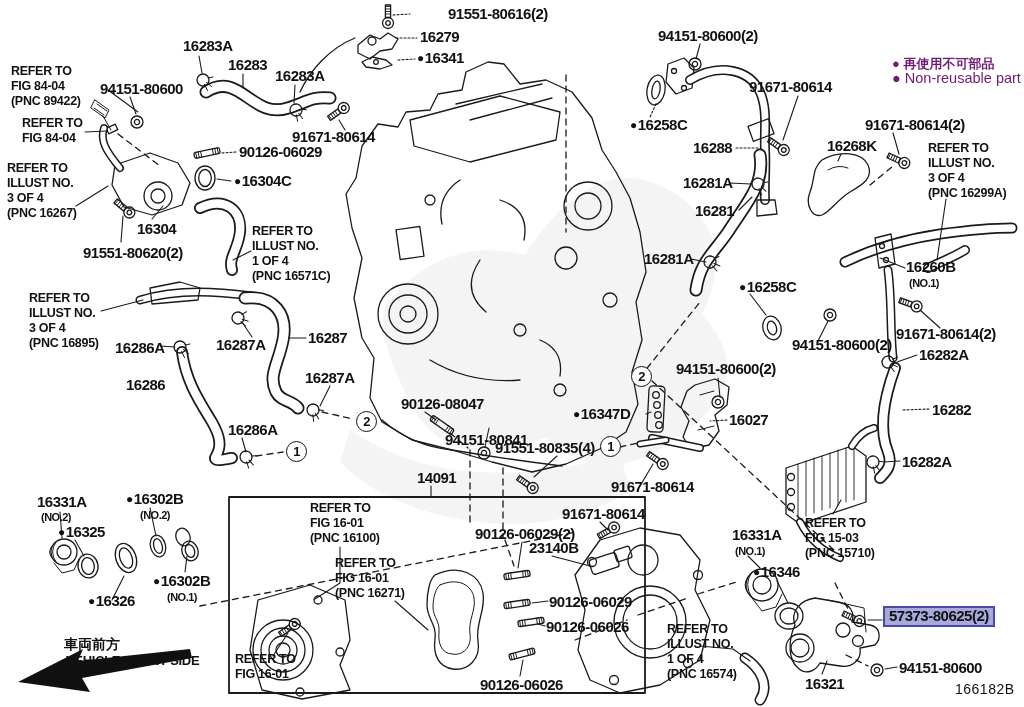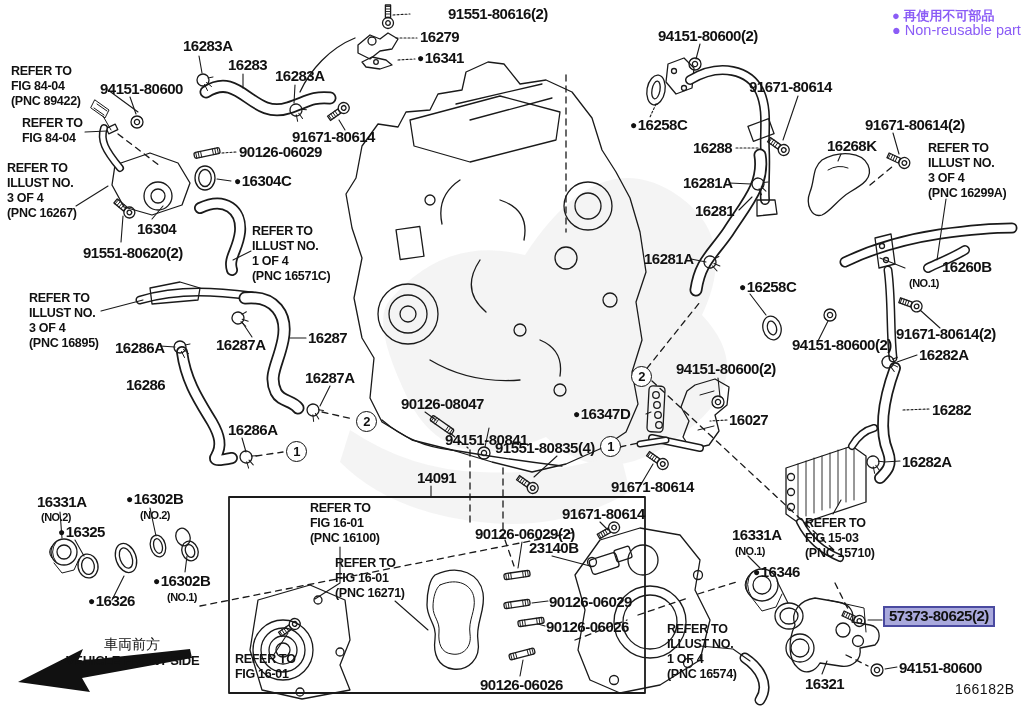--- a/index.html
+++ b/index.html
@@ -7,25 +7,25 @@
           font-family:"Liberation Sans",sans-serif;}
   #lineart{position:absolute;left:0;top:0;}
   .lbl{position:absolute;white-space:nowrap;color:#111;font-weight:bold;
        font-size:15px;letter-spacing:-0.5px;line-height:16px;}
   .lbl .dot{font-size:12px;vertical-align:1px;margin-right:1px;}
   .note{font-size:12.5px;letter-spacing:-0.3px;line-height:15px;}
   .sub{font-size:11px;font-weight:bold;}
   .circ{width:19px;height:19px;border:1.7px solid #111;border-radius:50%;
         text-align:center;line-height:19px;font-size:13px;background:#fff;}
   .hl{background:#a9a9dc;border:2px solid #4a4aa0;padding:0 4px 1px 4px;}
-  .legend-row{position:absolute;white-space:nowrap;color:#8b5cf6;}
+  .legend-row{position:absolute;white-space:nowrap;color:#701a75;margin-top:48px;}
   .legend-jp{font-size:13px;font-weight:bold;}
   .legend-en{font-size:14.5px;font-weight:normal;}
   .footer-code{position:absolute;font-size:14px;color:#111;letter-spacing:0.5px;}
-  .front-jp{position:absolute;font-size:14px;font-weight:normal;color:#111;margin-left:40px;}
+  .front-jp{position:absolute;font-size:14px;font-weight:bold;color:#111;}
   .front-en{position:absolute;font-size:13px;font-weight:bold;letter-spacing:-0.3px;color:#111;}
 </style>
 </head>
 <body>
 
 <div id="canvas">
 
   <svg id="lineart" width="1024" height="707" viewBox="0 0 1024 707" fill="none" stroke="#1a1a1a" stroke-width="1.3" stroke-linecap="round" stroke-linejoin="round">
     <defs>
       <g id="bolt">
@@ -414,21 +414,21 @@
       <div class="lbl" style="left: 739px; top: 279px;"><span class="dot">●</span><span>16258C</span></div>
       <div class="lbl" style="left: 792px; top: 337px;"><span>94151-80600(2)</span></div>
       <div class="lbl" style="left: 865px; top: 117px;"><span>91671-80614(2)</span></div>
       <div class="lbl" style="left: 827px; top: 138px;"><span>16268K</span></div>
       <div class="lbl note" style="left: 928px; top: 141px;">
         <div>REFER TO</div>
         <div>ILLUST NO.</div>
         <div>3 OF 4</div>
         <div>(PNC 16299A)</div>
       </div>
-      <div class="lbl" style="left: 906px; top: 259px; margin-left: 36px;"><span>16260B</span></div>
+      <div class="lbl" style="left: 906px; top: 259px;"><span>16260B</span></div>
       <div class="lbl sub" style="left: 909px; top: 275px;"><span>(NO.1)</span></div>
       <div class="lbl" style="left: 896px; top: 326px;"><span>91671-80614(2)</span></div>
       <div class="lbl" style="left: 919px; top: 347px;"><span>16282A</span></div>
       <div class="lbl" style="left: 932px; top: 402px;"><span>16282</span></div>
       <div class="lbl" style="left: 902px; top: 454px;"><span>16282A</span></div>
       <div class="lbl note" style="left: 805px; top: 516px;">
         <div>REFER TO</div>
         <div>FIG 15-03</div>
         <div>(PNC 15710)</div>
       </div>

